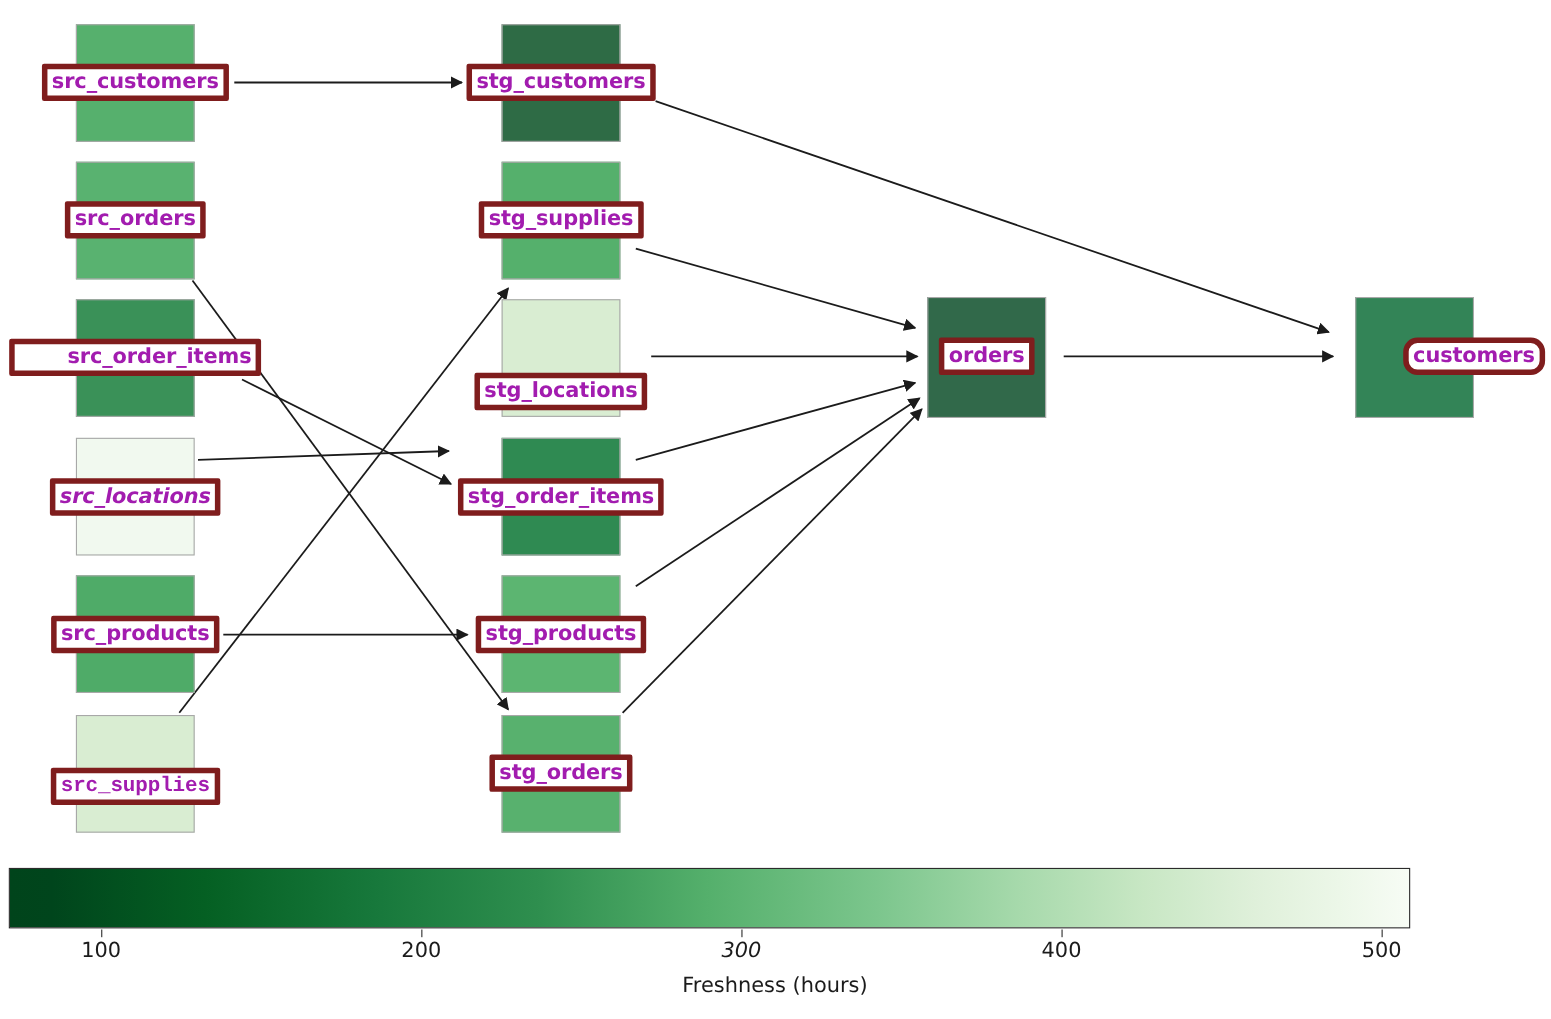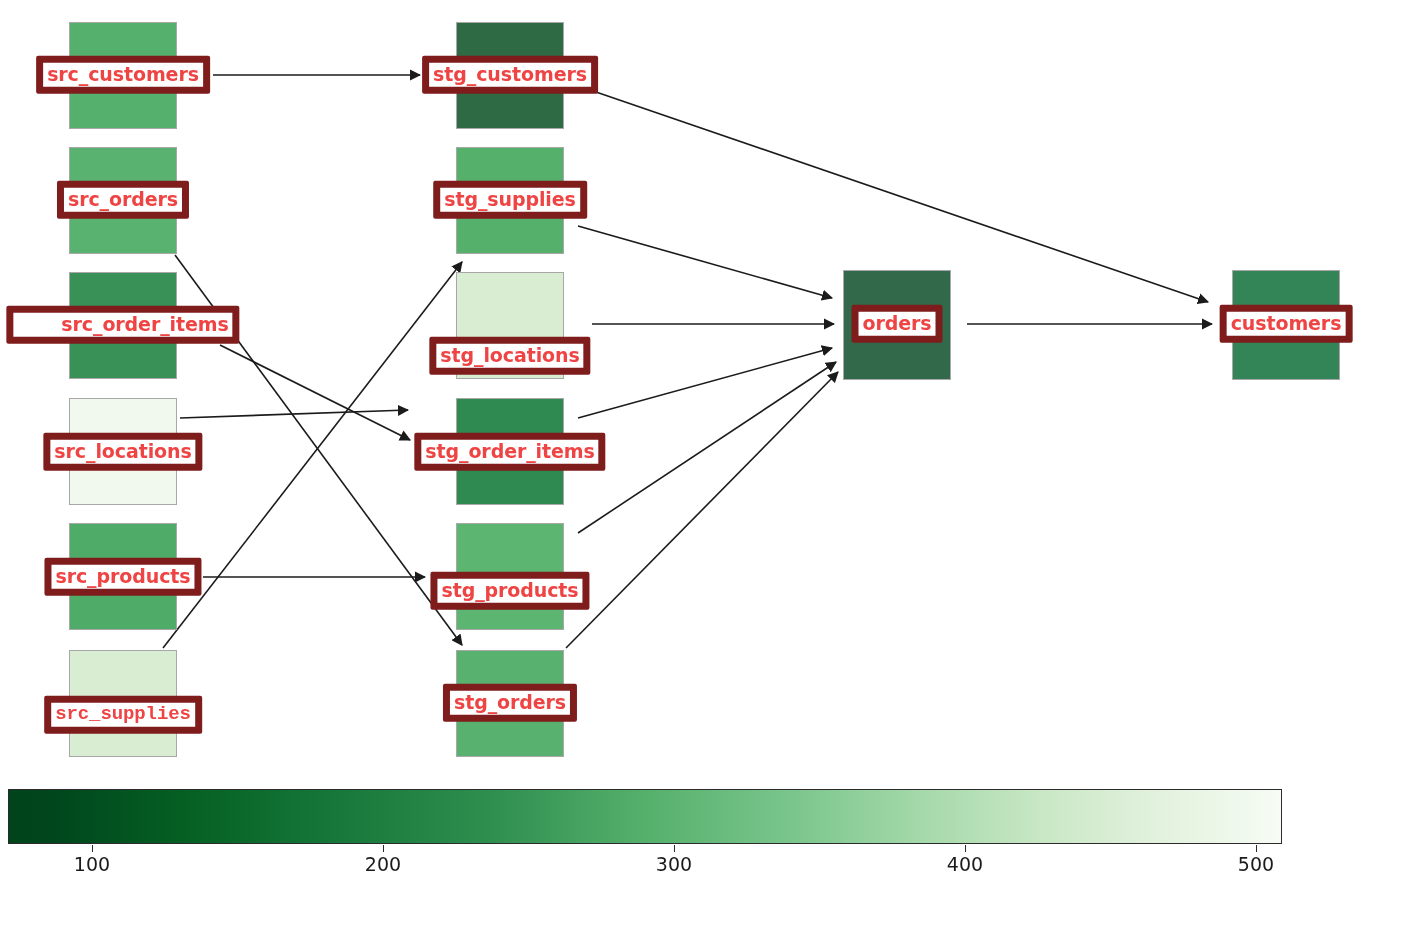--- a/index.html
+++ b/index.html
@@ -5,26 +5,26 @@
   html,body{margin:0;padding:0;}
   body{width:1410px;height:926px;background:#ffffff;font-family:"DejaVu Sans",sans-serif;overflow:hidden;}
   #stage{position:relative;width:1410px;height:926px;}
 
   .node{position:absolute;box-sizing:border-box;border:1px solid #a8a8a8;}
 
   .nlabel{
     position:absolute;
     transform:translate(-50%,-50%);
     background:#ffffff;
-    border:7px solid #7f1d1d;
+    border:5px solid #7f1d1d;
     border-radius:2px;
     padding:1px 4px 2px 4px;
     font-size:19px;
     font-weight:bold;
-    color:#ef4444;
+    color:#a21caf;
     white-space:nowrap;
     line-height:1.12;
     letter-spacing:-0.1px;
   }
 
   svg.edges{position:absolute;left:0;top:0;width:1410px;height:926px;pointer-events:none;}
 
   
   #cbar-wrap{position:absolute;left:8px;top:789px;width:1274px;}
   #cbar{
@@ -84,44 +84,45 @@
   <div class="node" style="left:456px;top:398px;width:108px;height:107px;background:#2f8a52;"></div>
   <div class="node" style="left:456px;top:523px;width:108px;height:107px;background:#5cb571;"></div>
   <div class="node" style="left:456px;top:650px;width:108px;height:107px;background:#58b16e;"></div>
 
   <div class="node" style="left:843px;top:270px;width:108px;height:110px;background:#31694a;"></div>
   <div class="node" style="left:1232px;top:270px;width:108px;height:110px;background:#338457;"></div>
 
   <div class="nlabel" style="left:123px;top:75px;">src_customers</div>
   <div class="nlabel" style="left:123px;top:200px;">src_orders</div>
   <div class="nlabel" style="left:123px;top:325px;padding-left:48px;">src_order_items</div>
-  <div class="nlabel" style="left:123px;top:452px;">src_locations</div>
+  <div class="nlabel" style="left:123px;top:452px;font-style:italic;">src_locations</div>
   <div class="nlabel" style="left:123px;top:577px;">src_products</div>
   <div class="nlabel" style="left:123px;top:715px;font-family:Liberation Mono, monospace;">src_supplies</div>
 
   <div class="nlabel" style="left:510px;top:75px;">stg_customers</div>
   <div class="nlabel" style="left:510px;top:200px;">stg_supplies</div>
   <div class="nlabel" style="left:510px;top:325px;margin-top:31px;">stg_locations</div>
   <div class="nlabel" style="left:510px;top:452px;">stg_order_items</div>
-  <div class="nlabel" style="left:510px;top:591px;text-align:center;">stg_products</div>
+  <div class="nlabel" style="left:510px;top:577px;text-align:center;">stg_products</div>
   <div class="nlabel" style="left:510px;top:703px;">stg_orders</div>
 
   <div class="nlabel" style="left:897px;top:324px;">orders</div>
-  <div class="nlabel" style="left:1286px;top:324px;">customers</div>
+  <div class="nlabel" style="left:1340px;top:324px;border-radius:13px;">customers</div>
 
   <div id="cbar-wrap">
     <div id="cbar"></div>
 
     <div class="ctick" style="left:84px;"></div>
     <div class="ctick" style="left:375px;"></div>
     <div class="ctick" style="left:666px;"></div>
     <div class="ctick" style="left:957px;"></div>
     <div class="ctick" style="left:1248px;"></div>
 
     <div class="ctlabel" style="left:84px;">100</div>
     <div class="ctlabel" style="left:375px;">200</div>
-    <div class="ctlabel" style="left:666px;">300</div>
+    <div class="ctlabel" style="left:666px;font-style:italic;">300</div>
     <div class="ctlabel" style="left:957px;">400</div>
     <div class="ctlabel" style="left:1248px;">500</div>
 
+    <div id="cbar-title">Freshness (hours)</div>
   </div>
 
 </div>
 
 </body></html>

